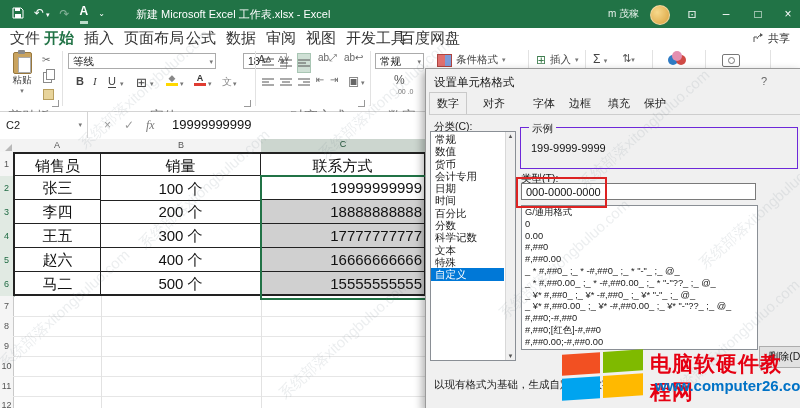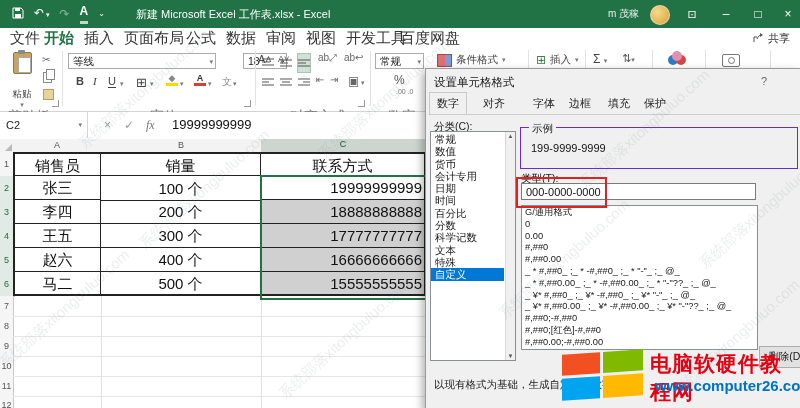--- a/index.html
+++ b/index.html
@@ -160,21 +160,21 @@
     </span>
   </div>
 
   <div class="ribbon">
     
     <div class="abs" style="left:6px;top:4px;width:32px;text-align:center;">
       <div class="clipb">
           <div class="clip"></div>
           <div class="page"></div>
         </div>
-      <div style="font-size:9.5px;margin-top:14px;">粘贴</div>
+      <div style="font-size:9.5px;margin-top:0;">粘贴</div>
       <div class="ddv">▾</div>
     </div>
     <div class="abs" style="left:42px;top:6px;font-size:10px;color:#666;">✂</div>
     <div class="abs" style="left:43px;top:21px;"><span class="ic-copy"></span></div>
     <div class="abs" style="left:43px;top:38px;"><span class="ic-paint"></span></div>
     <div class="grouplabel" style="left:8px;">剪贴板</div>
     <div class="launcher" style="left:52px;"></div>
     <div class="vdiv" style="left:62px;"></div>
 
     

